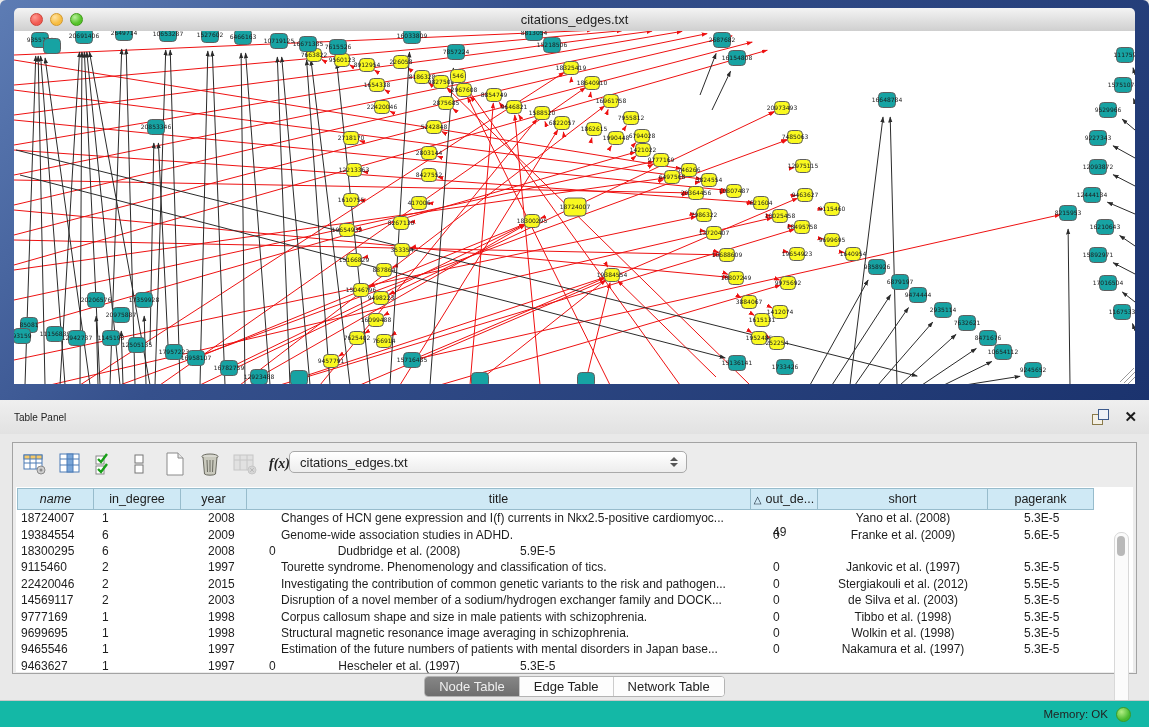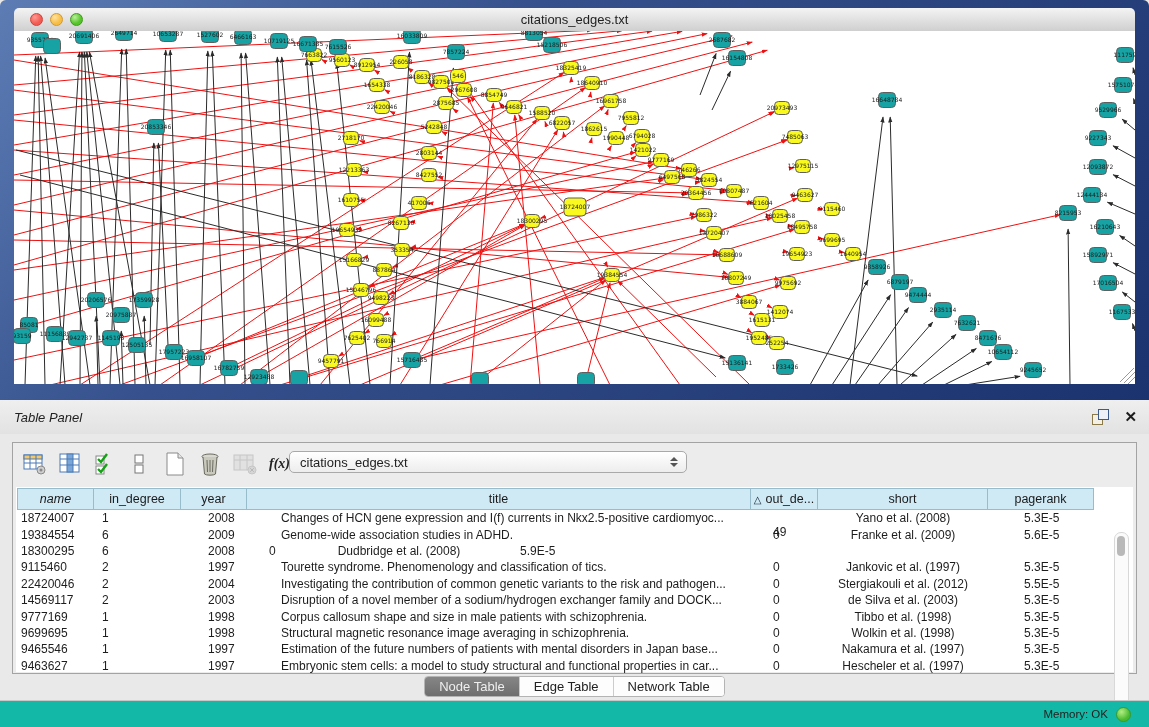--- a/index.html
+++ b/index.html
@@ -14,21 +14,21 @@
     border-radius:5px 5px 0 0;display:flex;align-items:center;}
   .tl{width:13px;height:13px;border-radius:50%;margin-left:7px;box-sizing:border-box;}
   .tl.red{background:radial-gradient(circle at 35% 30%,#ff9a90,#f25a52 60%);border:1px solid #ce4237;margin-left:16px;}
   .tl.yellow{background:radial-gradient(circle at 35% 30%,#ffe2a0,#f7bd42 60%);border:1px solid #d2982c;}
   .tl.green{background:radial-gradient(circle at 35% 30%,#b8f09a,#55c32a 60%);border:1px solid #3f9a18;}
   .win-title{position:absolute;left:0;right:0;text-align:center;font-size:13px;color:#222;}
   #graph-svg{position:absolute;left:14px;top:31px;width:1121px;height:353px;background:#ffffff;}
   
   .panel-header{position:absolute;left:0;top:400px;width:1149px;height:34px;
     background:linear-gradient(#efefef,#e2e2e2);display:flex;align-items:center;}
-  .panel-title{font-size:13px;color:#222;margin-left:14px;font-style:italic;}
+  .panel-title{font-size:10px;color:#222;margin-left:14px;}
   .panel-header .spacer{flex:1;}
   .float-icon{width:18px;height:16px;margin-right:14px;position:relative;}
   .float-icon .sq1{position:absolute;left:0;top:5px;width:9px;height:9px;border:1px solid #8a7a4a;background:#f4f0e4;}
   .float-icon .sq2{position:absolute;left:6px;top:0;width:9px;height:9px;border:1px solid #3c5a8c;background:#eef2f8;}
   .close-x{font-size:15px;font-weight:bold;color:#1c1c1c;margin-right:12px;cursor:default;}
   .inner-panel{position:absolute;left:12px;top:442px;width:1125px;height:232px;
     background:#ececec;border:1px solid #a3a3a3;box-sizing:border-box;}
   .toolbar{position:absolute;left:0;top:0;width:100%;height:42px;display:flex;align-items:center;}
   .tb-icon{width:27px;height:26px;margin-left:8px;display:flex;align-items:center;justify-content:center;}
   .tb-icon.disabled{opacity:.45;}
@@ -642,21 +642,21 @@
           <div class="tcell" style="width: 87px; padding-left: 8px;">2</div>
           <div class="tcell" style="width: 66px; padding-left: 27px;">1997</div>
           <div class="tcell" style="width: 504px; padding-left: 34px;">Tourette syndrome. Phenomenology and classification of tics.</div>
           <div class="tcell" style="width: 67px; padding-left: 22px;">0</div>
           <div class="tcell" style="width: 170px; text-align: center;">Jankovic et al. (1997)</div>
           <div class="tcell" style="width: 106px; padding-left: 36px;">5.3E-5</div>
         </div>
         <div class="trow">
           <div class="tcell" style="width: 77px; padding-left: 4px;">22420046</div>
           <div class="tcell" style="width: 87px; padding-left: 8px;">2</div>
-          <div class="tcell" style="width: 66px; padding-left: 27px;">2004</div>
+          <div class="tcell" style="width: 66px; padding-left: 27px;">2015</div>
           <div class="tcell" style="width: 504px; padding-left: 34px;">Investigating the contribution of common genetic variants to the risk and pathogen...</div>
           <div class="tcell" style="width: 67px; padding-left: 22px;">0</div>
           <div class="tcell" style="width: 170px; text-align: center;">Stergiakouli et al. (2012)</div>
           <div class="tcell" style="width: 106px; padding-left: 36px;">5.5E-5</div>
         </div>
         <div class="trow">
           <div class="tcell" style="width: 77px; padding-left: 4px;">14569117</div>
           <div class="tcell" style="width: 87px; padding-left: 8px;">2</div>
           <div class="tcell" style="width: 66px; padding-left: 27px;">2003</div>
           <div class="tcell" style="width: 504px; padding-left: 34px;">Disruption of a novel member of a sodium/hydrogen exchanger family and DOCK...</div>
@@ -688,21 +688,20 @@
           <div class="tcell" style="width: 66px; padding-left: 27px;">1997</div>
           <div class="tcell" style="width: 504px; padding-left: 34px;">Estimation of the future numbers of patients with mental disorders in Japan base...</div>
           <div class="tcell" style="width: 67px; padding-left: 22px;">0</div>
           <div class="tcell" style="width: 170px; text-align: center;">Nakamura et al. (1997)</div>
           <div class="tcell" style="width: 106px; padding-left: 36px;">5.3E-5</div>
         </div>
         <div class="trow">
           <div class="tcell" style="width: 77px; padding-left: 4px;">9463627</div>
           <div class="tcell" style="width: 87px; padding-left: 8px;">1</div>
           <div class="tcell" style="width: 66px; padding-left: 27px;">1997</div>
-          <div class="tcell" style="width: 504px; padding-left: 34px;">Embryonic stem cells: a model to study structural and functional properties in car...</div>
           <div class="tcell" style="width: 67px; padding-left: 22px;">0</div>
           <div class="tcell" style="width: 170px; text-align: center;">Hescheler et al. (1997)</div>
           <div class="tcell" style="width: 106px; padding-left: 36px;">5.3E-5</div>
         </div>
       </div>
     <div class="vscroll">
         <div class="vthumb"></div>
       </div>
   </div>
 </div>

